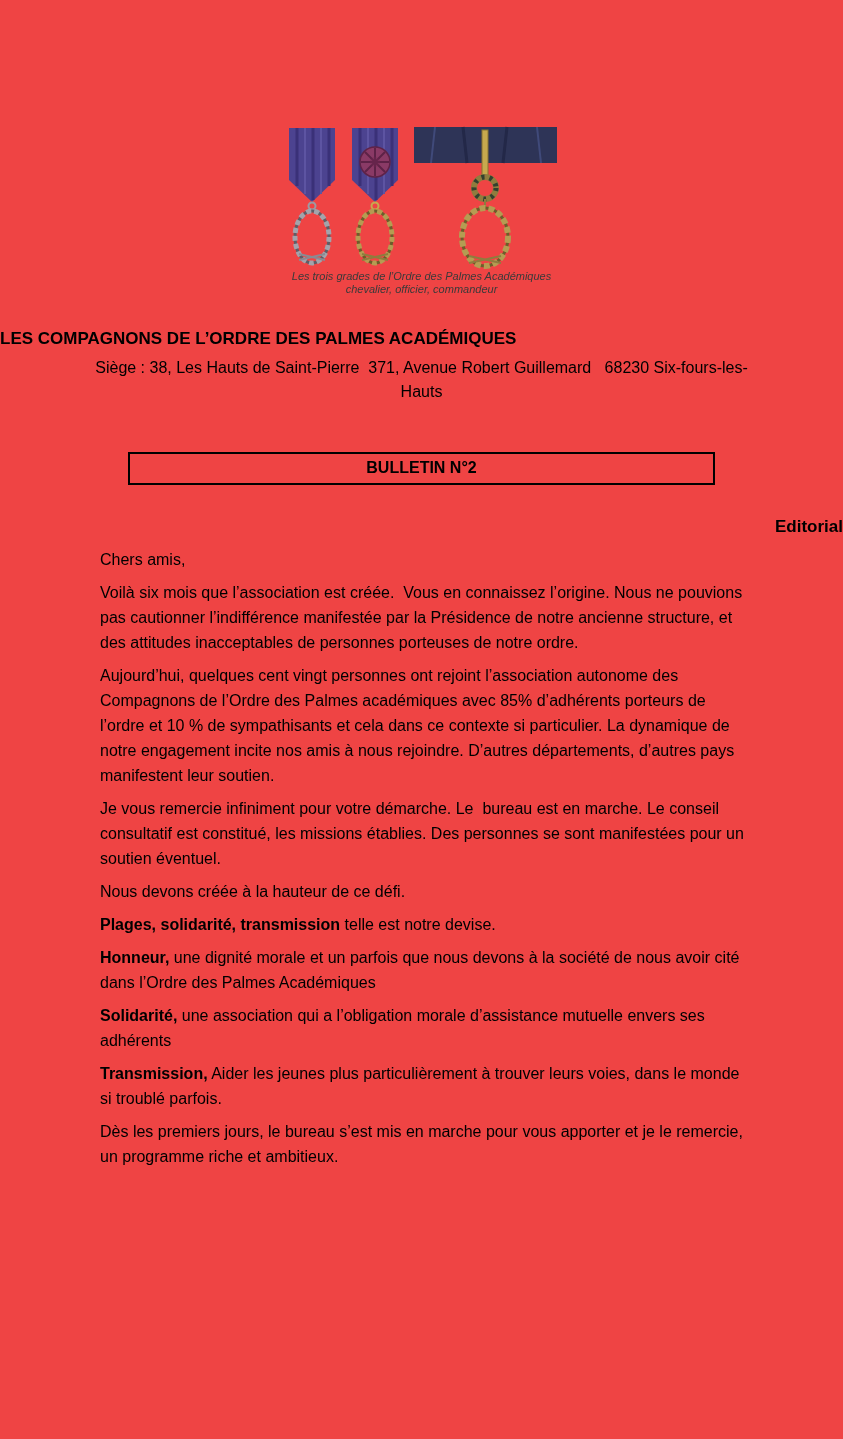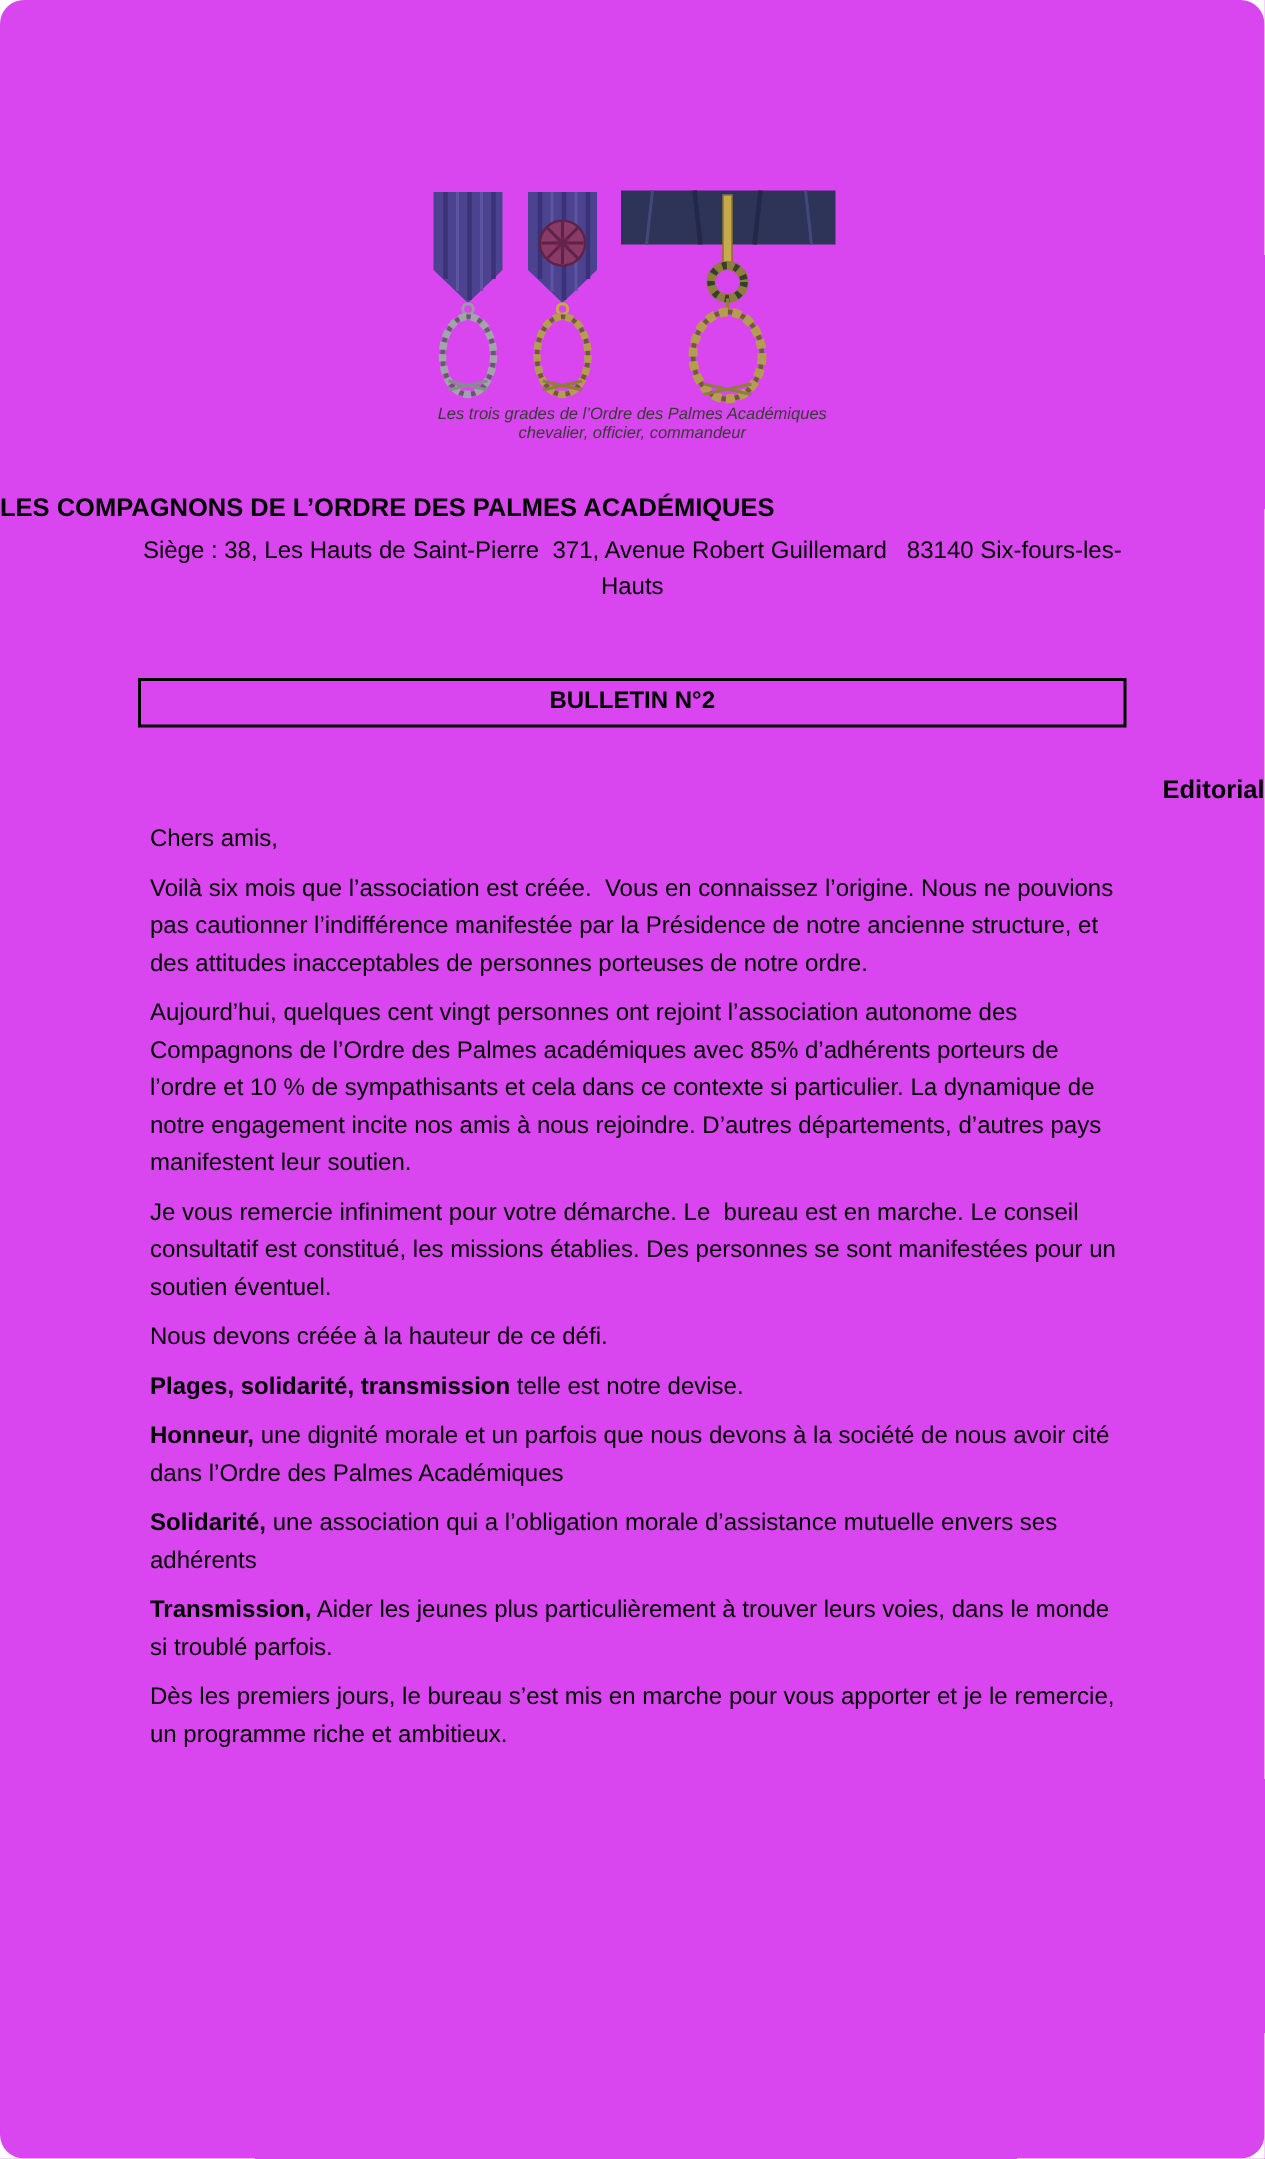--- a/index.html
+++ b/index.html
@@ -1,25 +1,24 @@
 <!DOCTYPE html>
 <html><head>
 <meta charset="utf-8">
 <style>
   html, body { margin: 0; padding: 0; background: #ffffff; }
   .page {
     position: relative;
     width: 843px;
     height: 1439px;
     margin: 0 auto;
-    background: #d946ef;
+    background: #ef4444;
     color: #000000;
     font-family: "Liberation Sans", sans-serif;
     overflow: hidden;
-    border-radius: 16px;
   }
   .medals-figure {
     width: 274px;
     margin: 120px auto 0 auto;
     text-align: center;
   }
   .medals-figure svg { display: block; }
   .figure-caption {
     font-size: 11px;
     line-height: 13px;
@@ -36,21 +35,21 @@
   }
   .doc-address {
     margin-top: 6px;
     text-align: center;
     font-size: 16px;
     line-height: 24px;
     white-space: pre-wrap;
   }
   .bulletin-box {
     box-sizing: border-box;
-    width: 659px;
+    width: 587px;
     margin: 48px auto 16px auto;
     border: 2px solid #000000;
     text-align: center;
     font-weight: bold;
     font-size: 16px;
     line-height: 18px;
     padding: 5px 0 6px 0;
   }
   .editorial-heading {
     margin-top: 29px;
@@ -121,21 +120,21 @@
         <ellipse cx="200" cy="117" rx="23" ry="29" fill="none" stroke="#b59c52" stroke-width="6" stroke-dasharray="6 3"></ellipse>
         <path d="M184,143 L216,136 M184,136 L216,143" stroke="#8f7c3e" stroke-width="2" fill="none"></path>
       </g>
     </svg>
     <div class="figure-caption">Les trois grades de l’Ordre des Palmes Académiques</div>
     <div class="figure-caption">chevalier, officier, commandeur</div>
   </div>
 
   <div class="doc-title">LES COMPAGNONS DE L’ORDRE DES PALMES ACADÉMIQUES</div>
 
-  <div class="doc-address"><span>Siège : 38, Les Hauts de Saint-Pierre  371, Avenue Robert Guillemard   83140 Six-fours-les-</span><br><span>Hauts</span></div>
+  <div class="doc-address"><span>Siège : 38, Les Hauts de Saint-Pierre  371, Avenue Robert Guillemard   68230 Six-fours-les-</span><br><span>Hauts</span></div>
 
   <div class="bulletin-box"><span>BULLETIN N°2</span></div>
 
   <div class="editorial-heading">Editorial</div>
 
   <div class="body-text">
     <p class="salutation">Chers amis,</p>
     <p><span class="lead"></span><span>Voilà six mois que l’association est créée.  Vous en connaissez l’origine. Nous ne pouvions pas cautionner l’indifférence manifestée par la Présidence de notre ancienne structure, et des attitudes inacceptables de personnes porteuses de notre ordre.</span></p>
     <p><span class="lead"></span><span>Aujourd’hui, quelques cent vingt personnes ont rejoint l’association autonome des Compagnons de l’Ordre des Palmes académiques avec 85% d’adhérents porteurs de l’ordre et 10 % de sympathisants et cela dans ce contexte si particulier. La dynamique de notre engagement incite nos amis à nous rejoindre. D’autres départements, d’autres pays manifestent leur soutien.</span></p>
     <p><span class="lead"></span><span>Je vous remercie infiniment pour votre démarche. Le  bureau est en marche. Le conseil consultatif est constitué, les missions établies. Des personnes se sont manifestées pour un soutien éventuel.</span></p>

